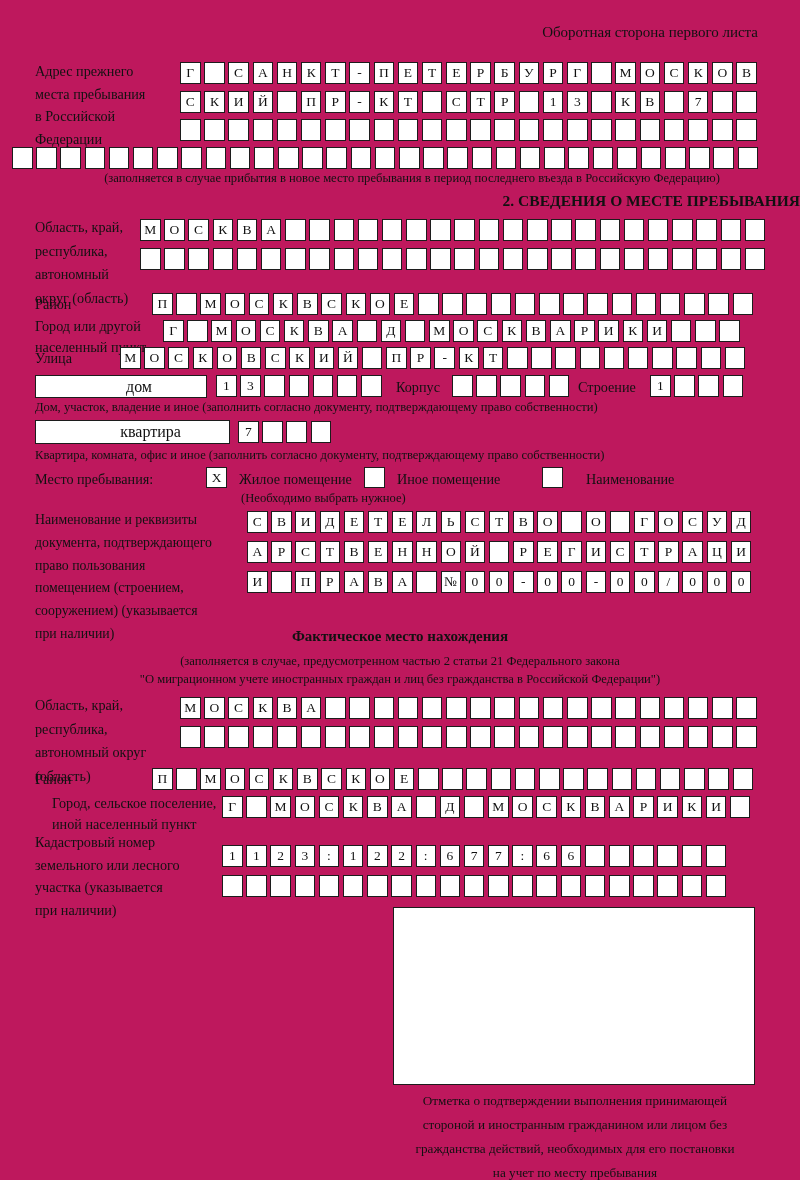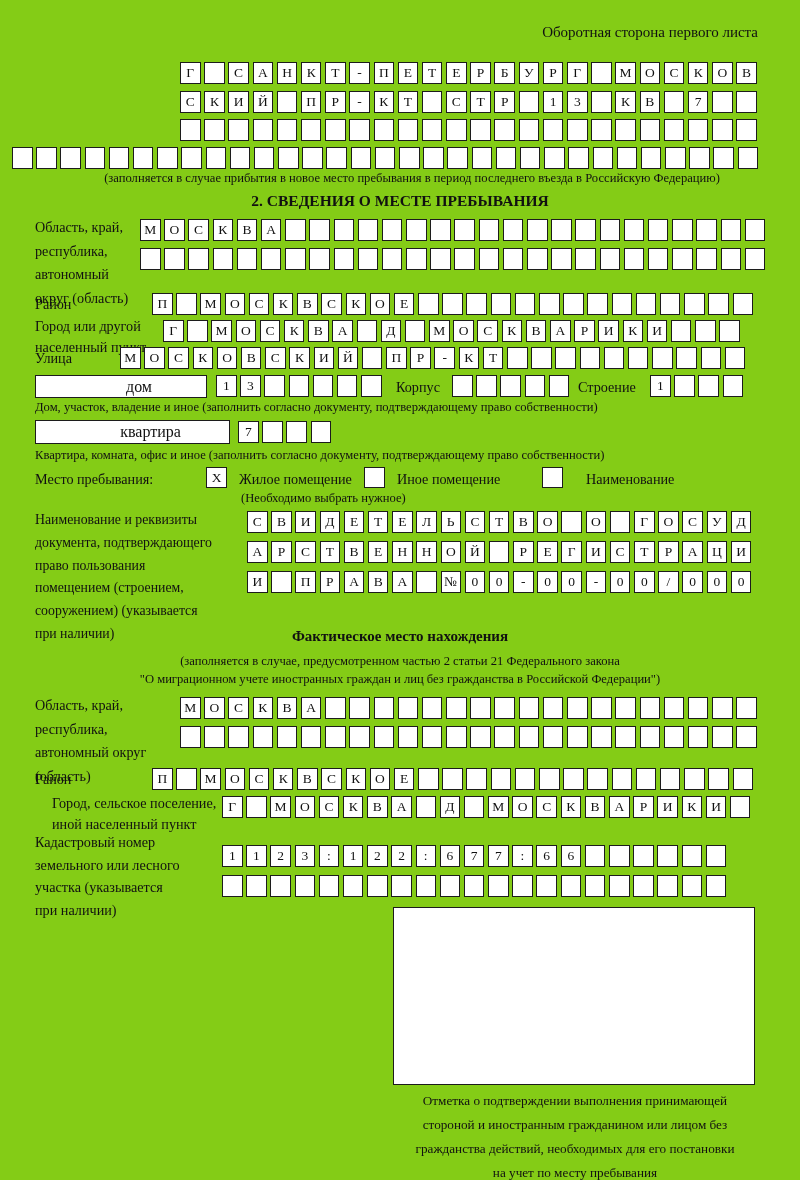--- a/index.html
+++ b/index.html
@@ -1,17 +1,17 @@
 <!DOCTYPE html>
 <html><head>
 <meta charset="utf-8">
 <style>
   html,body{margin:0;padding:0;background:#ffffff;}
   .page{
-    position:relative;width:800px;height:1180px;background:#84cc16;
+    position:relative;width:800px;height:1180px;background:#be185d;
     font-family:"Liberation Serif","DejaVu Serif",serif;color:#111;overflow:hidden;
   }
   .abs{position:absolute;}
   .lbl{position:absolute;white-space:pre-line;font-size:14.2px;line-height:23px;color:#111;}
   .lbl.tight{line-height:21px;}
   .cellrow{position:absolute;display:flex;flex-wrap:nowrap;}
   .cell{
     box-sizing:border-box;flex:none;display:inline-flex;align-items:center;justify-content:center;
     width:20.5px;height:21.5px;border:1.6px solid #1c1c1c;margin-right:3.7px;
     font-size:13.5px;background:#fff;
@@ -19,32 +19,36 @@
   .cbox{
     box-sizing:border-box;position:absolute;display:inline-flex;align-items:center;justify-content:center;
     width:21px;height:21px;border:1.6px solid #1c1c1c;font-size:13.5px;background:#fff;
   }
   .widebox{
     box-sizing:border-box;position:absolute;height:23px;border:1.4px solid #1c1c1c;
     display:flex;align-items:center;justify-content:center;font-size:16px;background:#fff;padding-left:36px;
   }
   .center-text{position:absolute;left:0;width:100%;text-align:center;}
   .note{font-size:12.6px;color:#111;}
-  .sect-title{font-weight:bold;font-size:15.5px;}
+  .sect-title{font-weight:bold;font-size:15.5px;text-align:right;}
   .stamp-box{position:absolute;border:1.6px solid #1c1c1c;background:#fff;}
   .stamp-note{position:absolute;white-space:pre-line;text-align:center;font-size:13.2px;line-height:24px;}
   .hdr{position:absolute;top:24px;right:42px;font-size:15px;}
 </style>
 </head>
 <body>
 
 <div class="page">
 
   <div class="hdr">Оборотная сторона первого листа</div>
 
+  <div class="lbl" style="left:35px;top:60px;line-height:22.5px;">Адрес прежнего
+места пребывания
+в Российской
+Федерации</div>
   <div class="cellrow" style="left:180px;top:62px;">
       <span class="cell">Г</span>
       <span class="cell"></span>
       <span class="cell">С</span>
       <span class="cell">А</span>
       <span class="cell">Н</span>
       <span class="cell">К</span>
       <span class="cell">Т</span>
       <span class="cell">-</span>
       <span class="cell">П</span>

